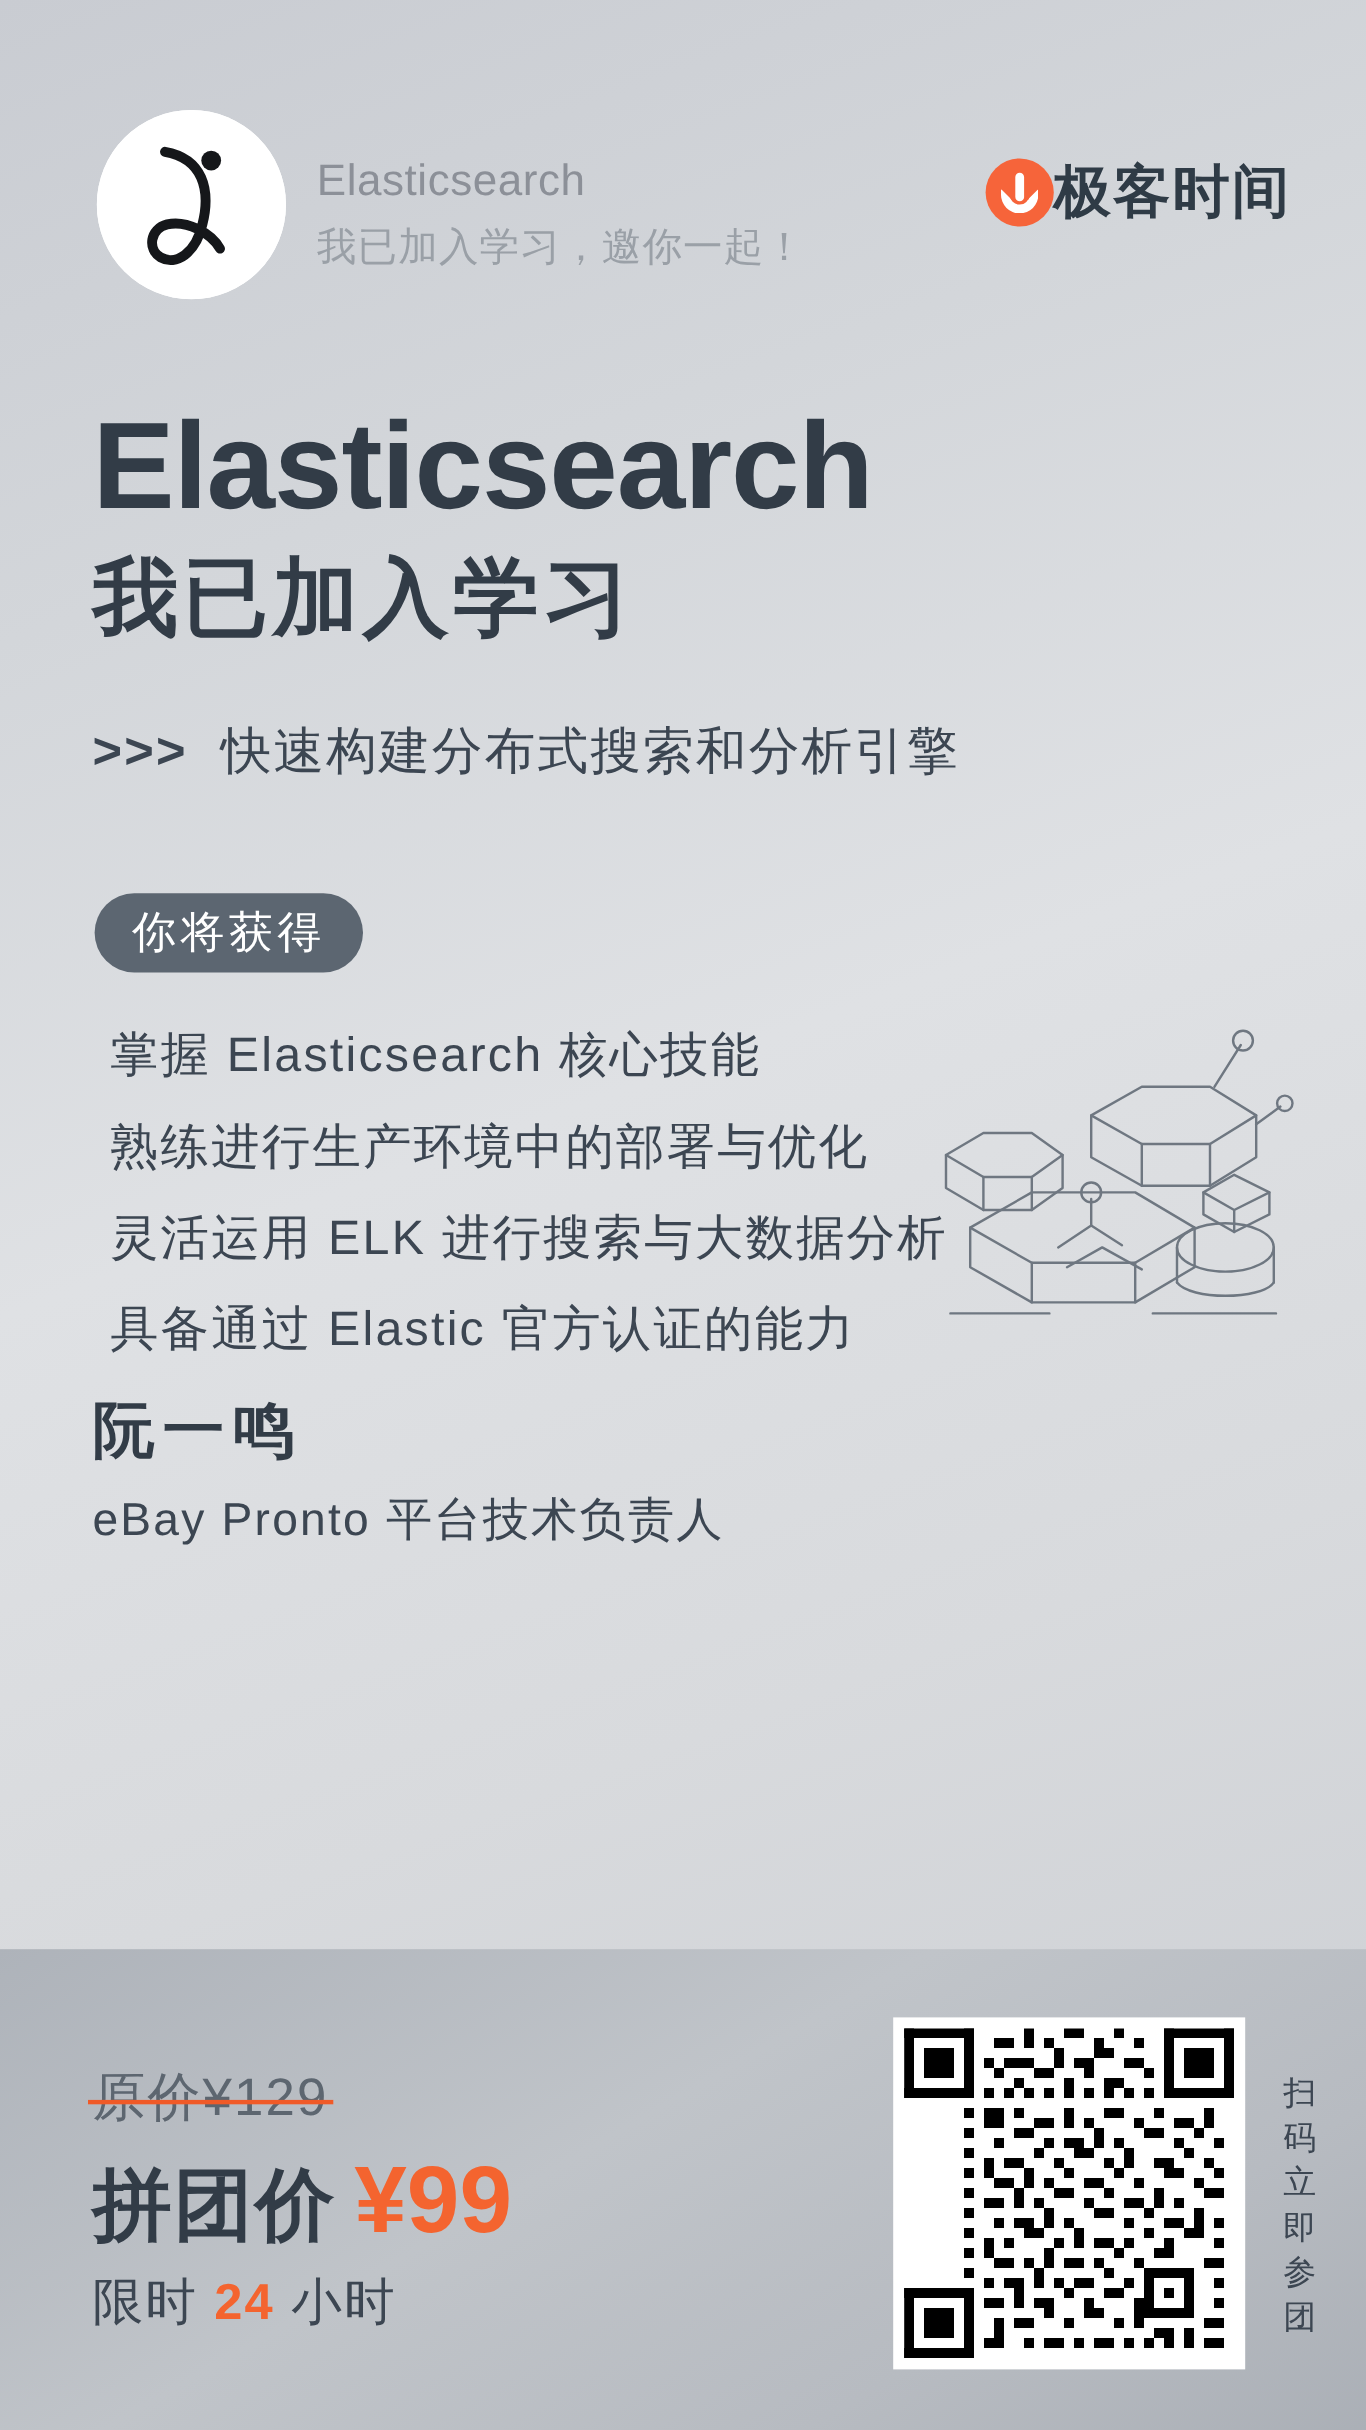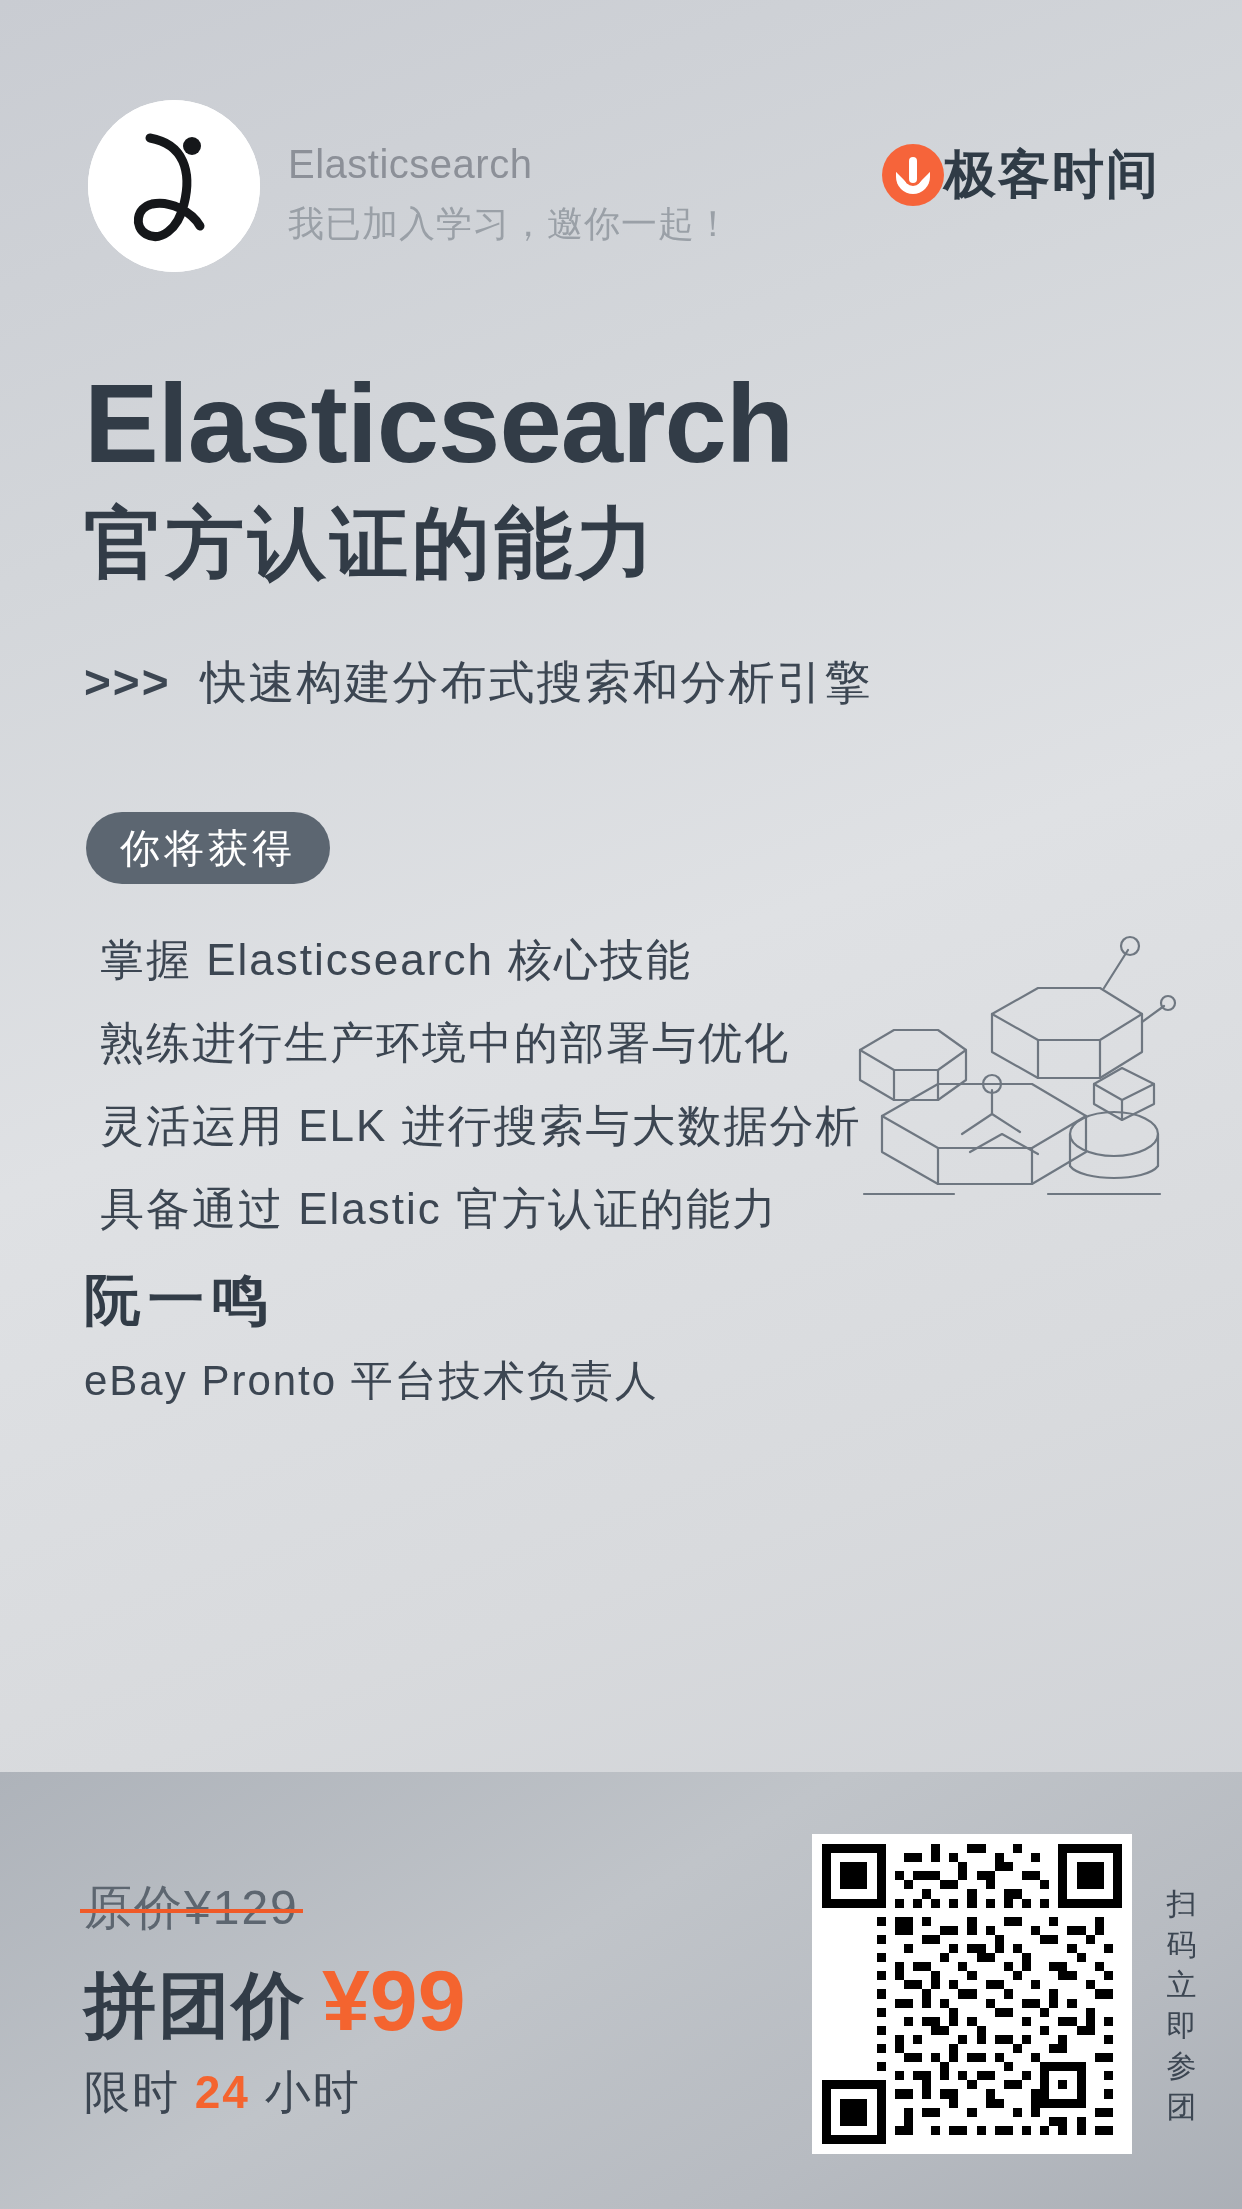--- a/index.html
+++ b/index.html
@@ -48,21 +48,21 @@
   }
   .user-sub {
     margin-top: 14px;
     font-size: 36px;
     color: #9aa0a7;
     letter-spacing: 1px;
     line-height: 1.2;
   }
   .brand {
     position: absolute;
-    right: 82px;
+    right: 68px;
     top: 140px;
     display: flex;
     align-items: center;
   }
   .brand-mark {
     width: 62px;
     height: 62px;
     border-radius: 50%;
     background: #f6643a;
     position: relative;
@@ -298,21 +298,21 @@
 
     <div class="brand">
       <div class="brand-mark"></div>
       <div class="brand-text">极客时间</div>
     </div>
   </div>
 
   <div class="main">
 
     <div class="title-en">Elasticsearch</div>
-    <div class="title-cn">官方认证的能力</div>
+    <div class="title-cn">我已加入学习</div>
 
     <div class="subtitle">
       <span class="arrows">&gt;&gt;&gt;</span>
       <span>快速构建分布式搜索和分析引擎</span>
     </div>
 
     <div class="tag">你将获得</div>
 
     <div class="benefits">
       <div class="benefit">掌握 Elasticsearch 核心技能</div>

